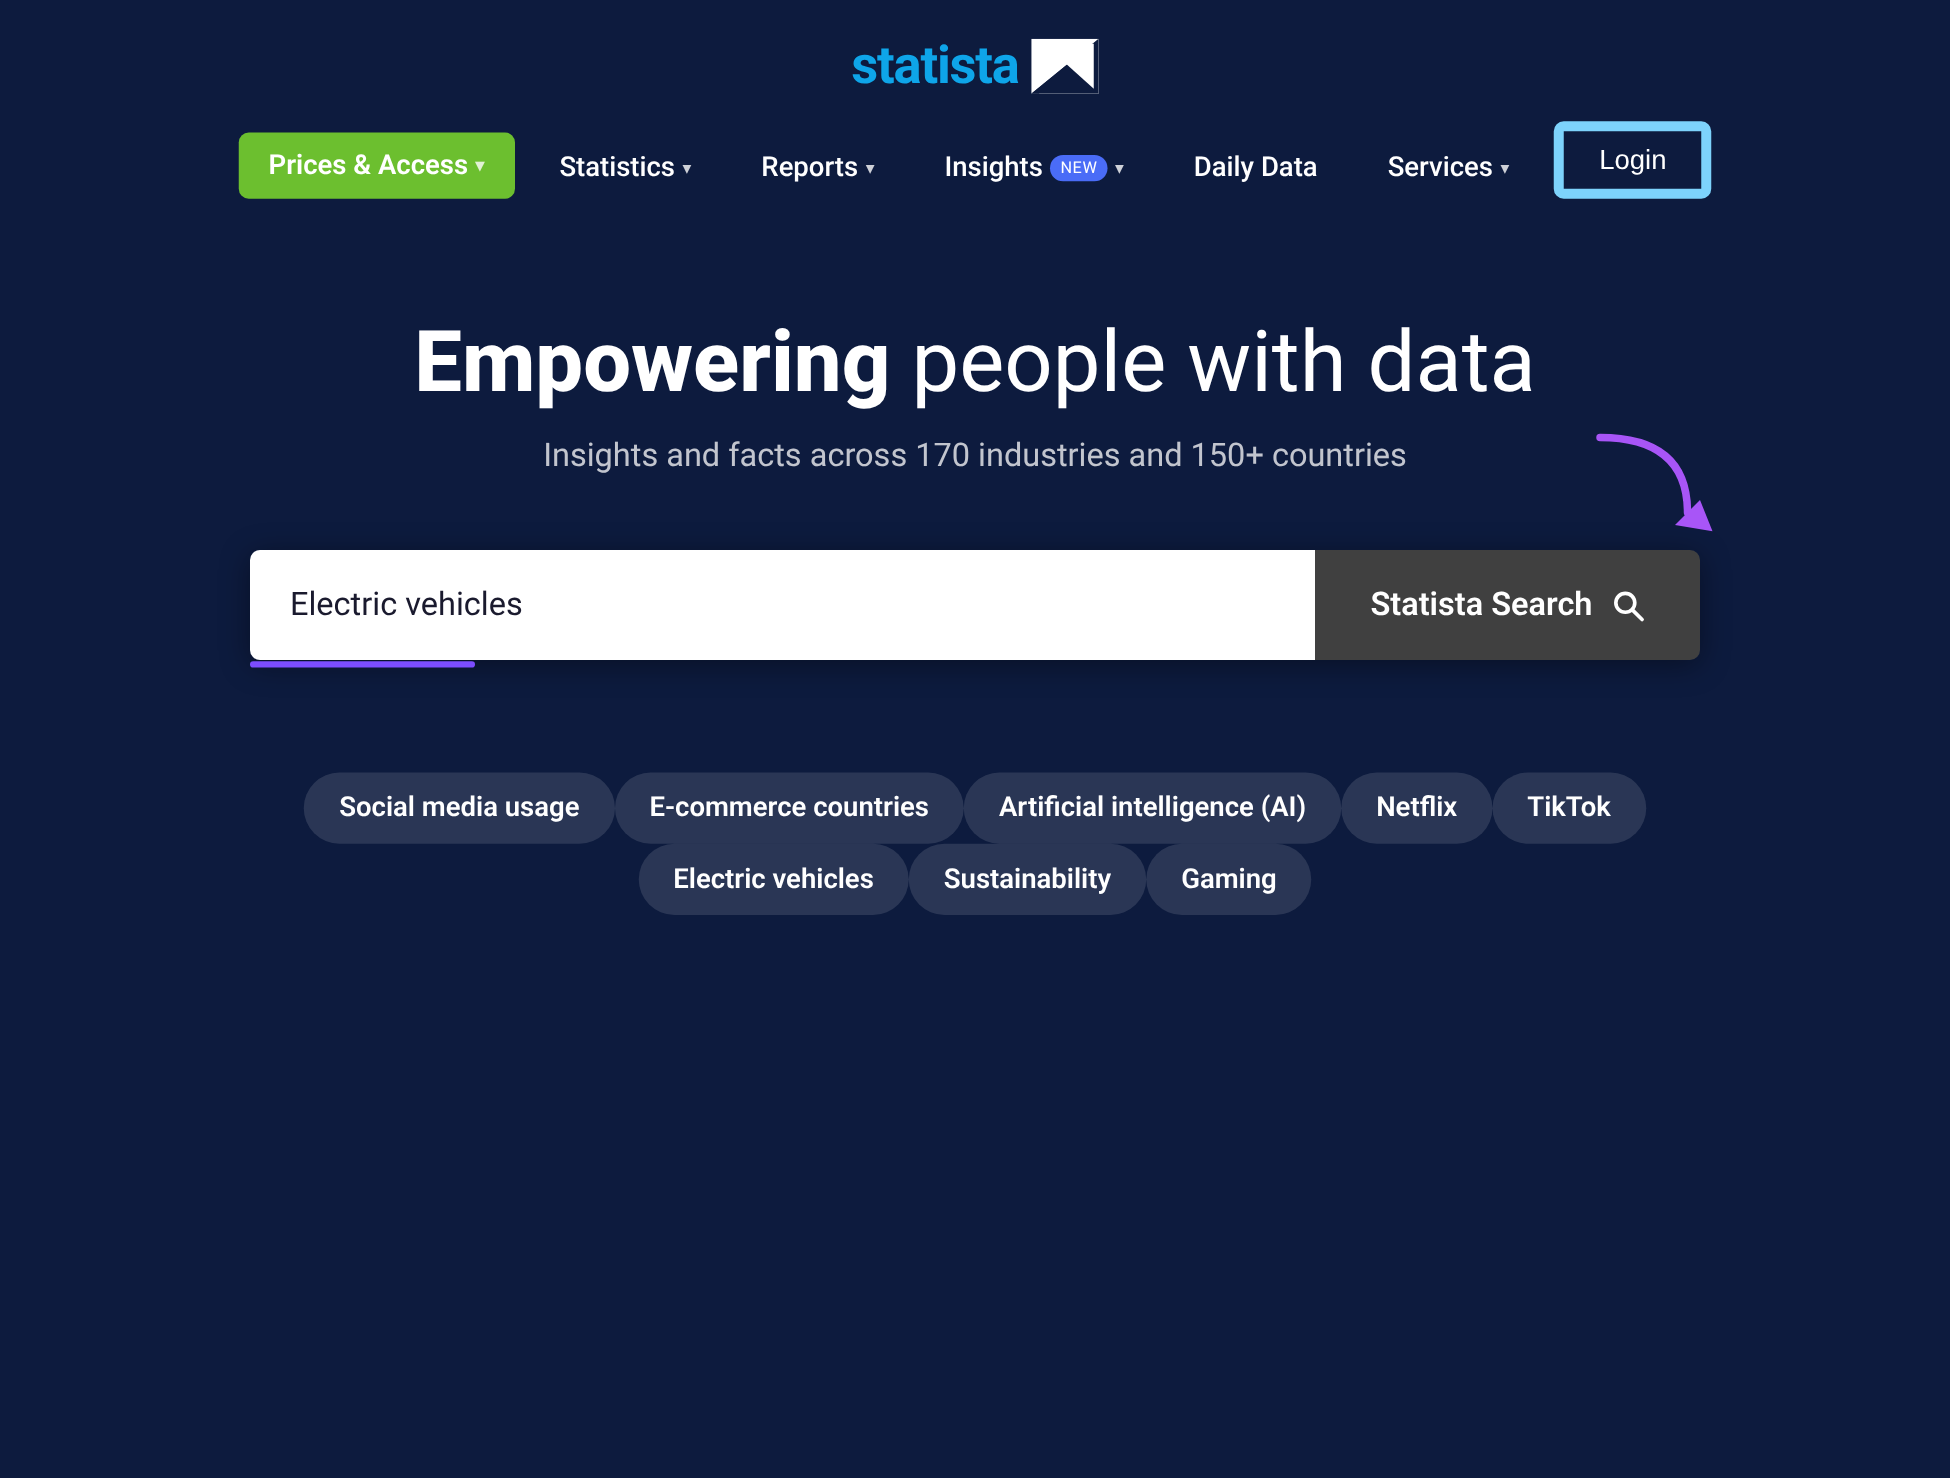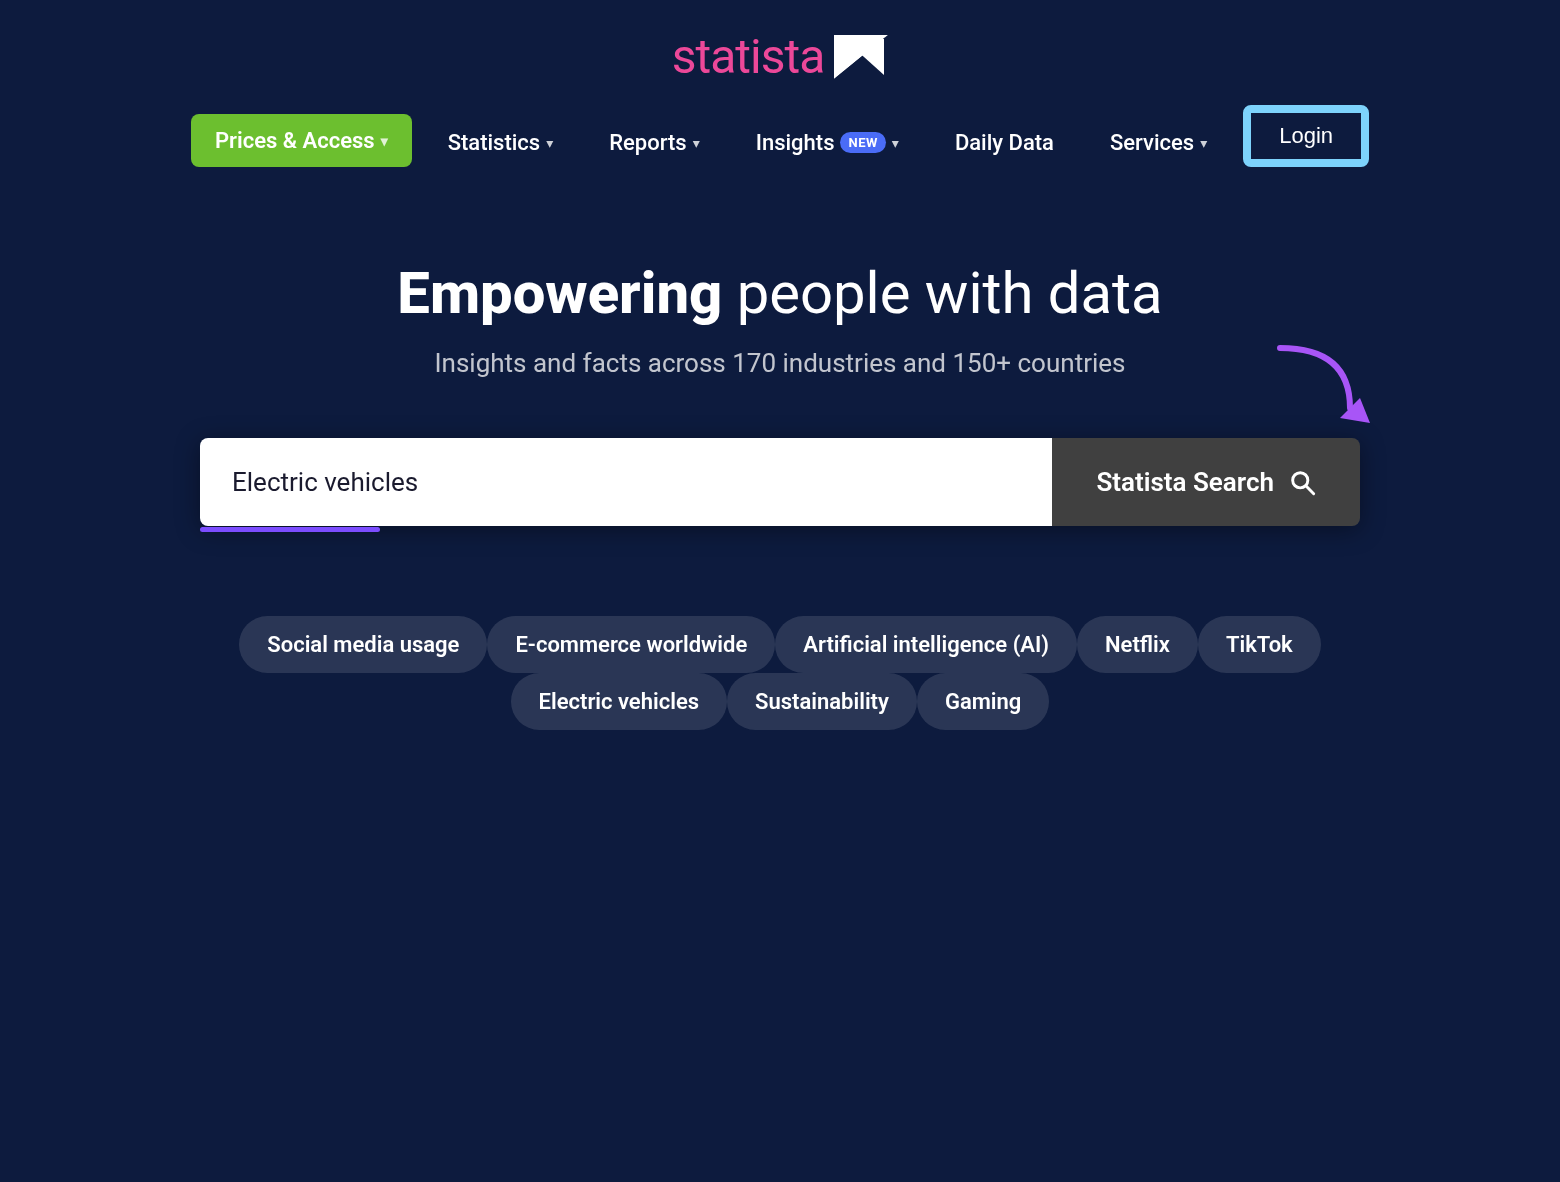--- a/index.html
+++ b/index.html
@@ -26,23 +26,23 @@
       position: relative;
     }
 
     .logo-area {
       display: flex;
       align-items: center;
       gap: 10px;
     }
 
     .logo-text {
-      font-size: 48px;
-      font-weight: 400;
-      color: #ec4899;
+      font-size: 42px;
+      font-weight: 700;
+      color: #0ea5e9;
       letter-spacing: -1px;
     }
 
     
     .nav {
       display: flex;
       align-items: flex-end;
       justify-content: center;
       gap: 16px;
       padding: 0 60px 16px;
@@ -71,21 +71,21 @@
 
     .nav-chevron {
       font-size: 14px;
       opacity: 0.8;
     }
 
     .nav-badge {
       background: #4a6cf7;
       color: #ffffff;
       font-size: 13px;
-      font-weight: 700;
+      font-weight: 400;
       padding: 3px 8px;
       border-radius: 12px;
       letter-spacing: 0.5px;
     }
 
     .nav-login {
       border: 8px solid #7dd3fc;
       border-radius: 8px;
       padding: 10px 28px;
       font-size: 22px;
@@ -100,21 +100,21 @@
     .hero {
       display: flex;
       flex-direction: column;
       align-items: center;
       padding: 80px 60px 40px;
       text-align: center;
       position: relative;
     }
 
     .hero-title {
-      font-size: 58px;
+      font-size: 68px;
       font-weight: 400;
       line-height: 1.05;
       color: #ffffff;
       max-width: 1200px;
       margin-bottom: 24px;
     }
 
     .hero-title-bold {
       font-weight: 800;
     }
@@ -291,20 +291,20 @@
           <line x1="15.5" y1="15.5" x2="22" y2="22"></line>
         </svg>
       </button>
     </div>
     <div class="search-underline"></div>
   </div>
 </section>
 
 <div class="tags-section">
 <div class="tag">Social media usage</div>
-    <div class="tag">E-commerce worldwide</div>
+    <div class="tag">E-commerce countries</div>
     <div class="tag">Artificial intelligence (AI)</div>
     <div class="tag">Netflix</div>
     <div class="tag">TikTok</div>
     <div class="tag">Electric vehicles</div>
     <div class="tag">Sustainability</div>
     <div class="tag">Gaming</div>
   </div>
 
 </body></html>

